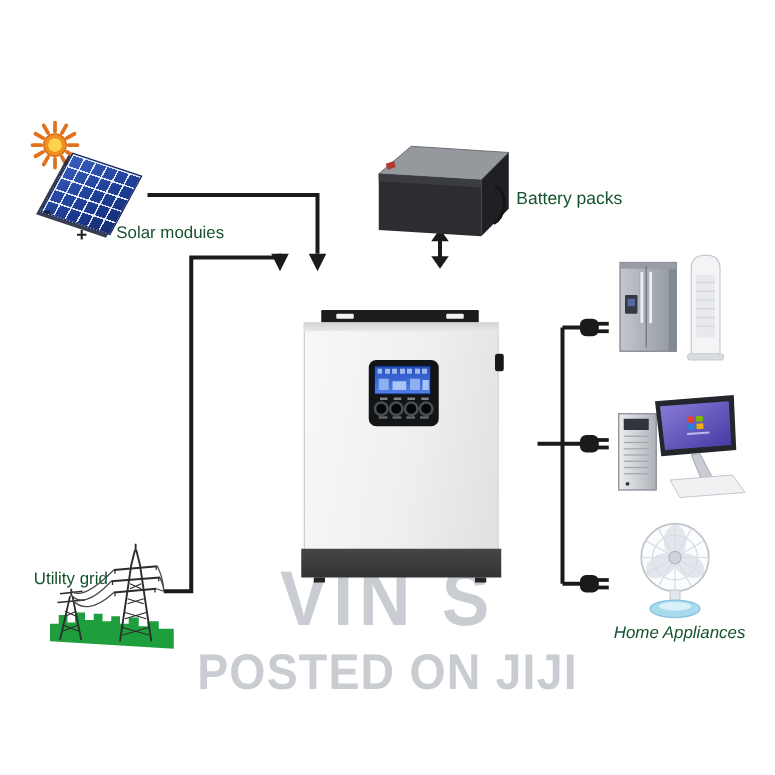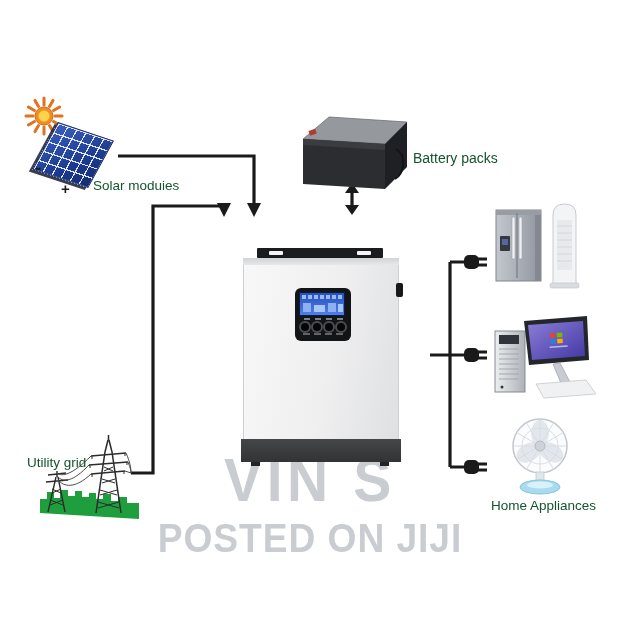--- a/index.html
+++ b/index.html
@@ -274,15 +274,15 @@
     </div>
     <div class="abs inv switch"></div>
     <div class="abs inv baseband"></div>
     <div class="foot" style="left:251px;"></div>
     <div class="foot" style="left:380px;"></div>
   </div>
 
   <div class="lbl" style="left:93px;top:178px;">Solar moduies</div>
   <div class="lbl" style="left:413px;top:150px;font-size:14px;">Battery packs</div>
   <div class="lbl" style="left:11px;top:455px;margin-left:16px;">Utility grid</div>
-  <div class="lbl" style="left:491px;top:498px;">Home Appliances</div>
+  <div class="lbl" style="left:491px;top:498px;font-style:italic;">Home Appliances</div>
 
 </div>
 
 </body></html>

